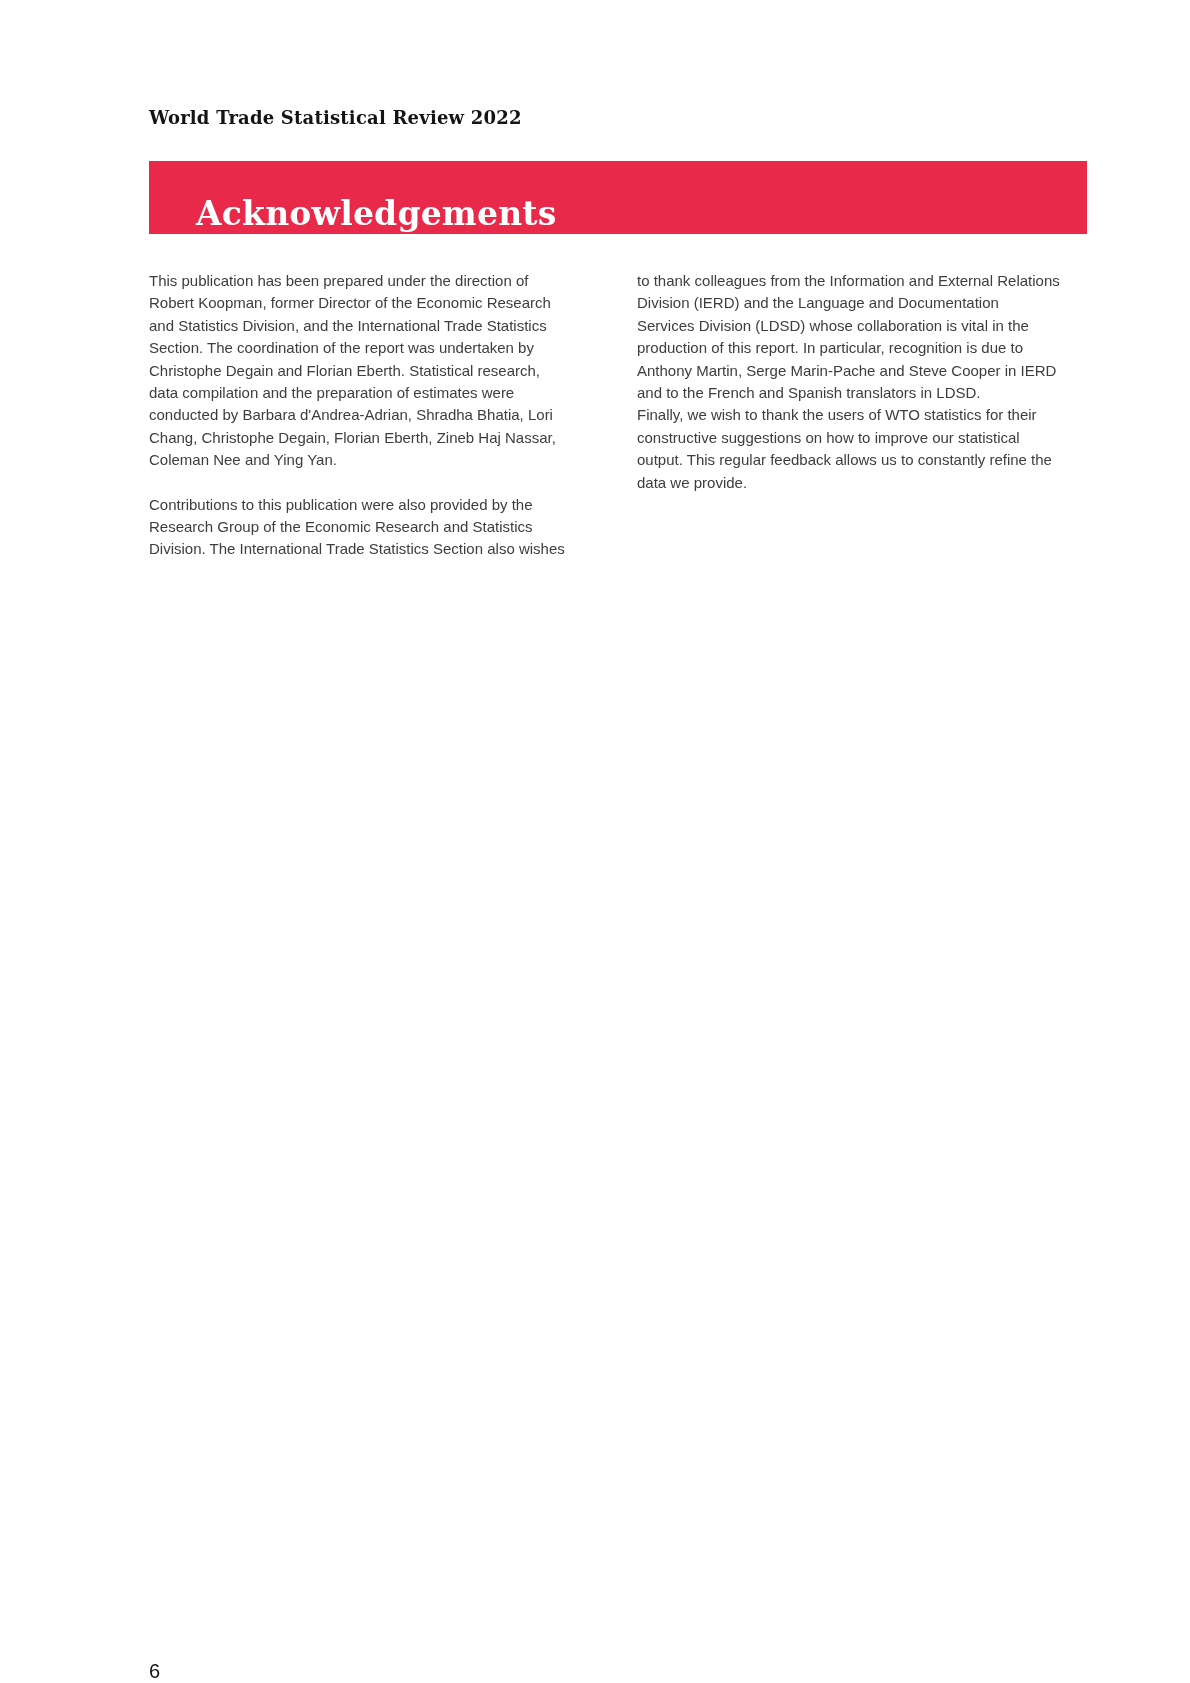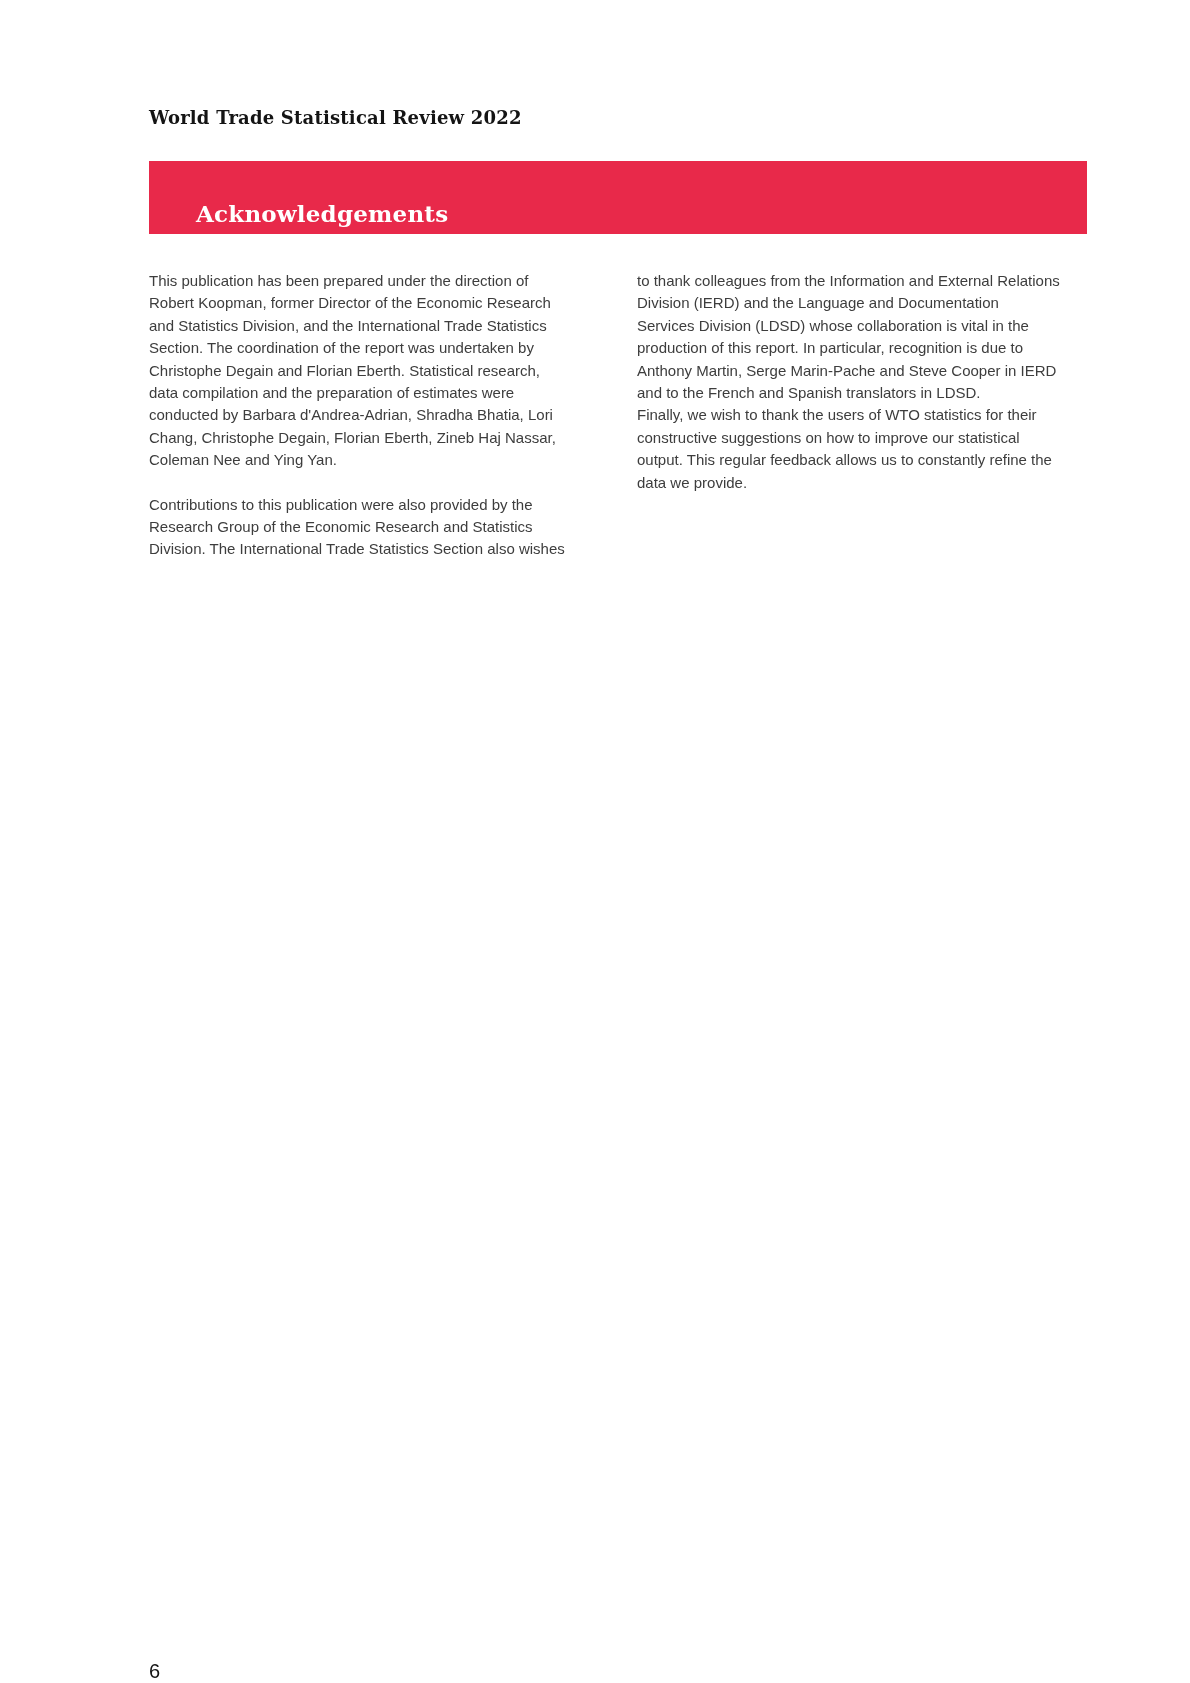--- a/index.html
+++ b/index.html
@@ -29,21 +29,21 @@
     width: 938px;
     height: 73px;
   }
   .banner-title {
     position: absolute;
     left: 31px;
     top: 50%;
     transform: translateY(-52%);
     font-family: "DejaVu Serif", serif;
     font-weight: 700;
-    font-size: 23px;
+    font-size: 33px;
     color: #ffffff;
     letter-spacing: 0.2px;
   }
   .col {
     position: absolute;
     top: 206px;
     font-size: 15px;
     line-height: 22.4px;
     color: #3d3d3d;
   }

